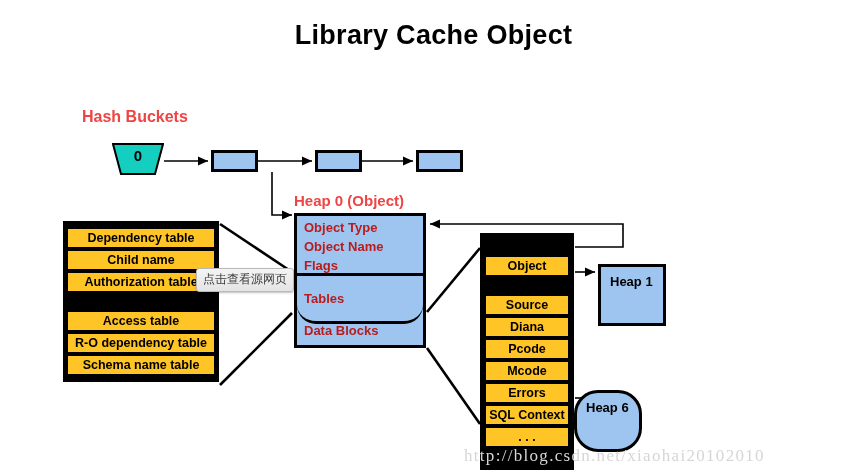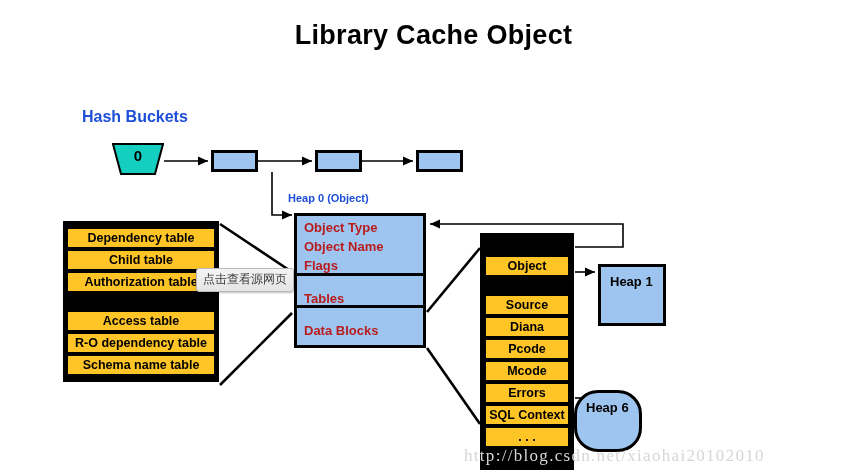--- a/index.html
+++ b/index.html
@@ -11,24 +11,24 @@
   #stage{position:absolute;inset:0;width:867px;height:474px;}
 
   
   .title{
     position:absolute;left:0;top:20px;width:867px;
     text-align:center;font-size:27px;font-weight:bold;color:#000;
     letter-spacing:.3px;
   }
 
   
-  .caption{position:absolute;font-size:16px;font-weight:bold;color:#1d4ed8;white-space:nowrap;}
+  .caption{position:absolute;font-size:16px;font-weight:bold;color:#ef4444;white-space:nowrap;}
   #cap-hash{left:82px;top:108px;}
   #cap-handles{left:256px;top:108px;}
-  #cap-heap0{left:288px;top:192px;font-size:11px;}
+  #cap-heap0{left:294px;top:192px;font-size:15px;}
 
   
   #hash-bucket{position:absolute;left:112px;top:143px;width:52px;height:32px;}
   #hash-bucket .tz{
     width:52px;height:32px;background:#14cfc0;
     border:0;
     -webkit-clip-path:polygon(0 0,100% 0,82% 100%,18% 100%);
     clip-path:polygon(0 0,100% 0,82% 100%,18% 100%);
   }
   #hash-bucket .tzline{position:absolute;inset:0;}
@@ -58,21 +58,21 @@
   #heap-1{left:598px;top:264px;width:68px;height:62px;}
   #heap-6{left:574px;top:390px;width:68px;height:62px;border-radius:24px;}
 
   
   #heap0{
     position:absolute;left:294px;top:213px;width:132px;height:135px;
     border:3px solid #000;box-sizing:border-box;background:#9ec5f0;
   }
   #heap0 .seg{position:absolute;left:0;width:100%;box-sizing:border-box;}
   #heap0 .seg.s1{top:0;height:60px;border-bottom:3px solid #000;}
-  #heap0 .seg.s2{top:60px;height:32px;border-bottom:3px solid #000;}
+  #heap0 .seg.s2{top:60px;height:48px;border-bottom:3px solid #000;border-radius:19px;}
   #heap0 .seg.s3{top:100px;height:29px;}
   #heap0 .line{
     font-size:13px;font-weight:bold;color:#b91c1c;margin-left:7px;line-height:19px;
     white-space:nowrap;
   }
   #heap0 .seg.s1 .line:first-child{padding-top:2px;}
   #heap0 .seg.s2 .line{padding-top:13px;}
   #heap0 .seg.s3 .line{padding-top:5px;}
 
   
@@ -180,21 +180,21 @@
       <div class="line">Tables</div>
     </div>
     <div class="seg s3">
       <div class="line">Data Blocks</div>
     </div>
   </div>
 
   <div class="ystack" id="left-tables">
     <div class="ygroup">
       <div class="yrow">Dependency table</div>
-      <div class="yrow">Child table</div>
+      <div class="yrow">Child name</div>
       <div class="yrow">Authorization table</div>
     </div>
     <div class="ygroup">
       <div class="yrow">Access table</div>
       <div class="yrow">R-O dependency table</div>
       <div class="yrow">Schema name table</div>
     </div>
   </div>
 
   <div class="ystack" id="right-heaps">

